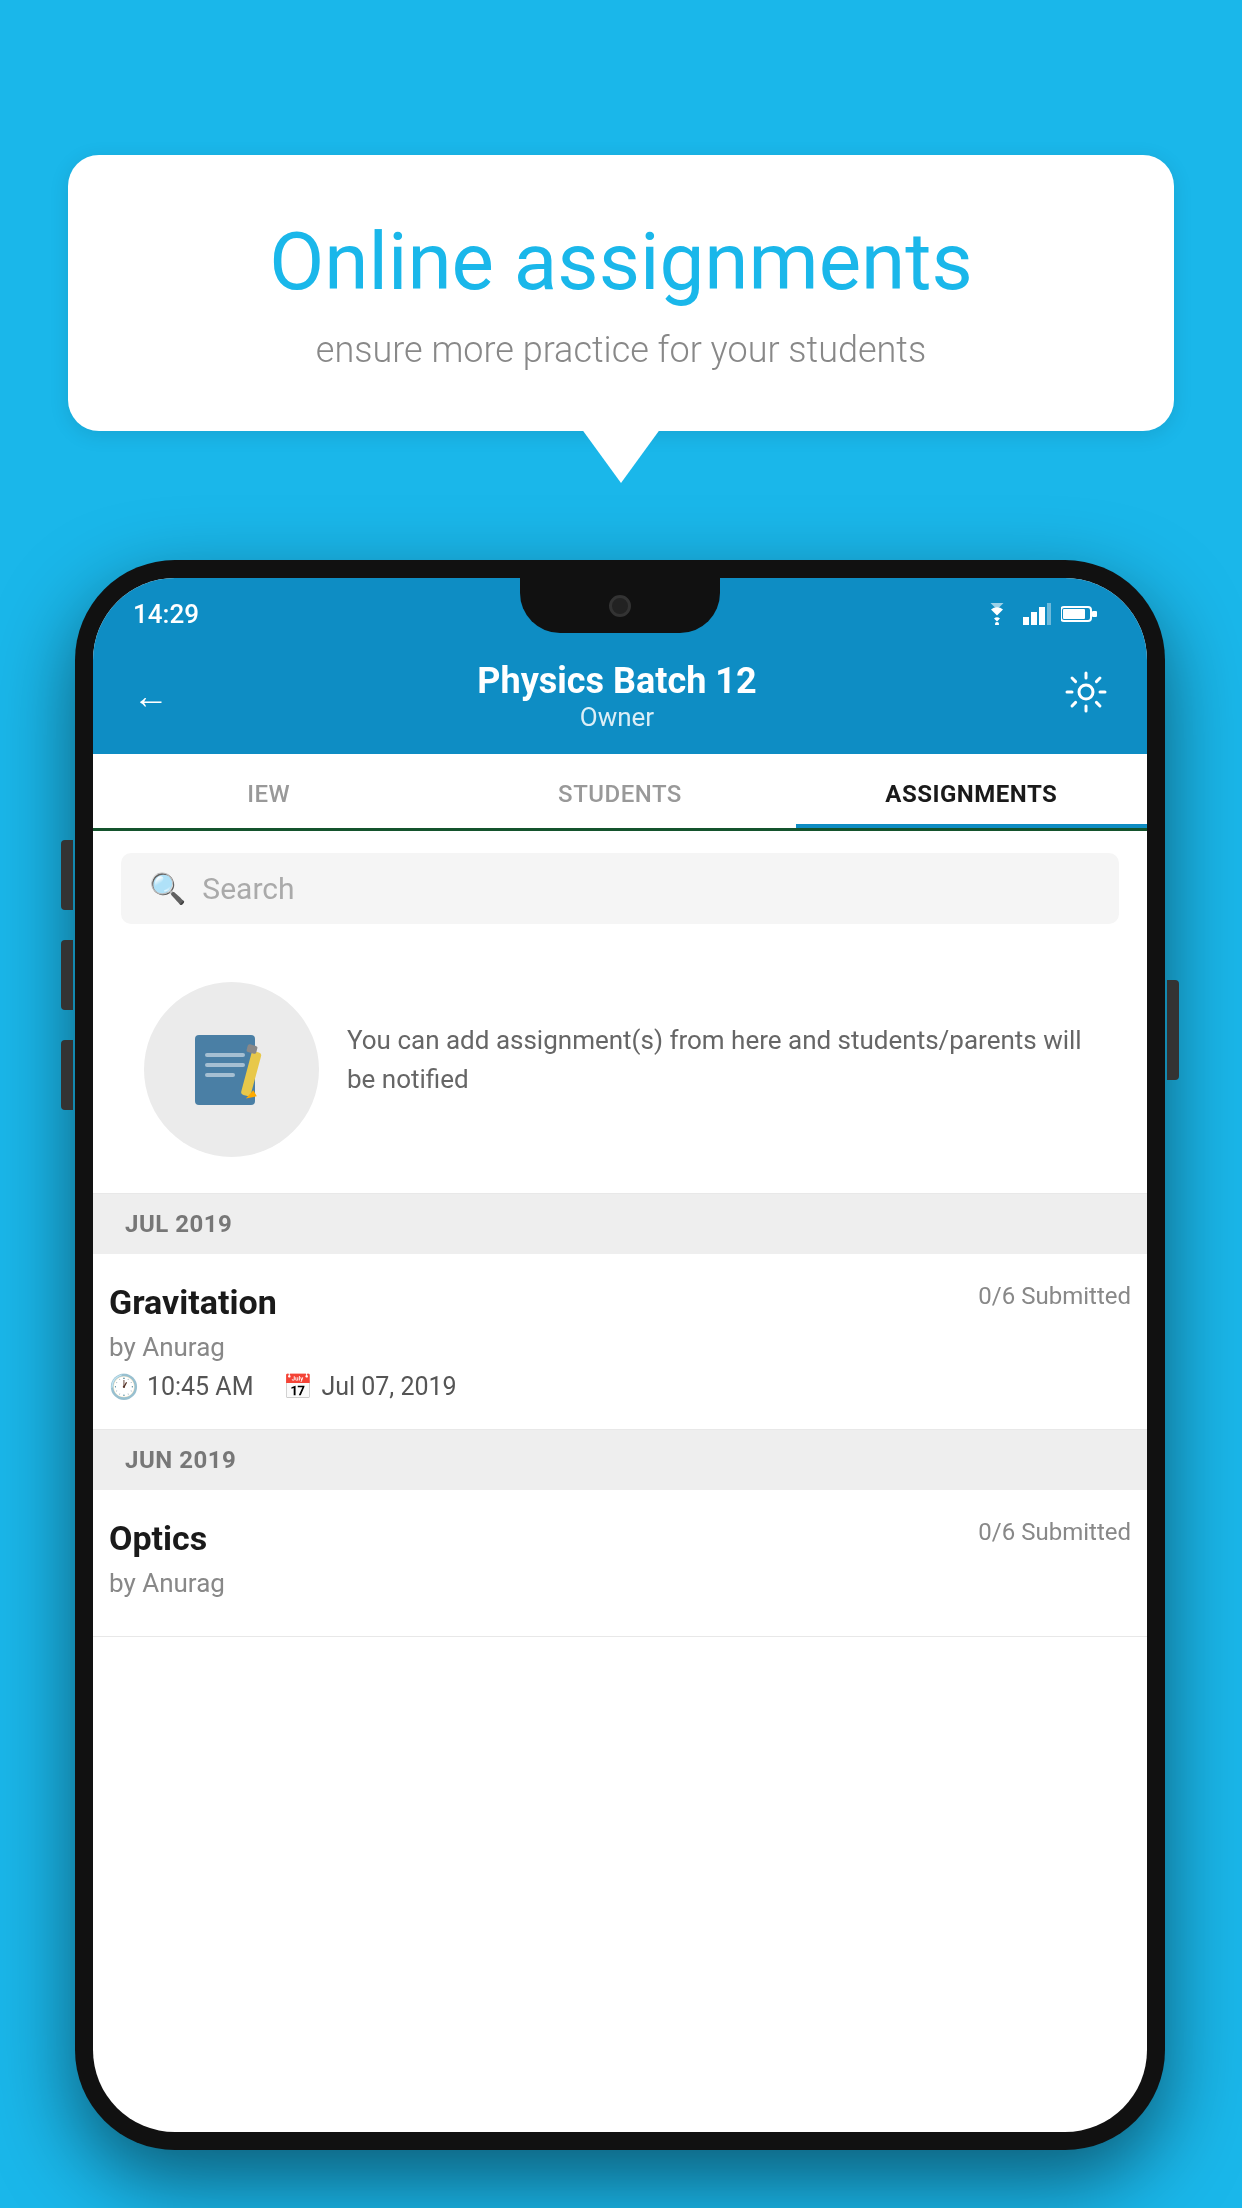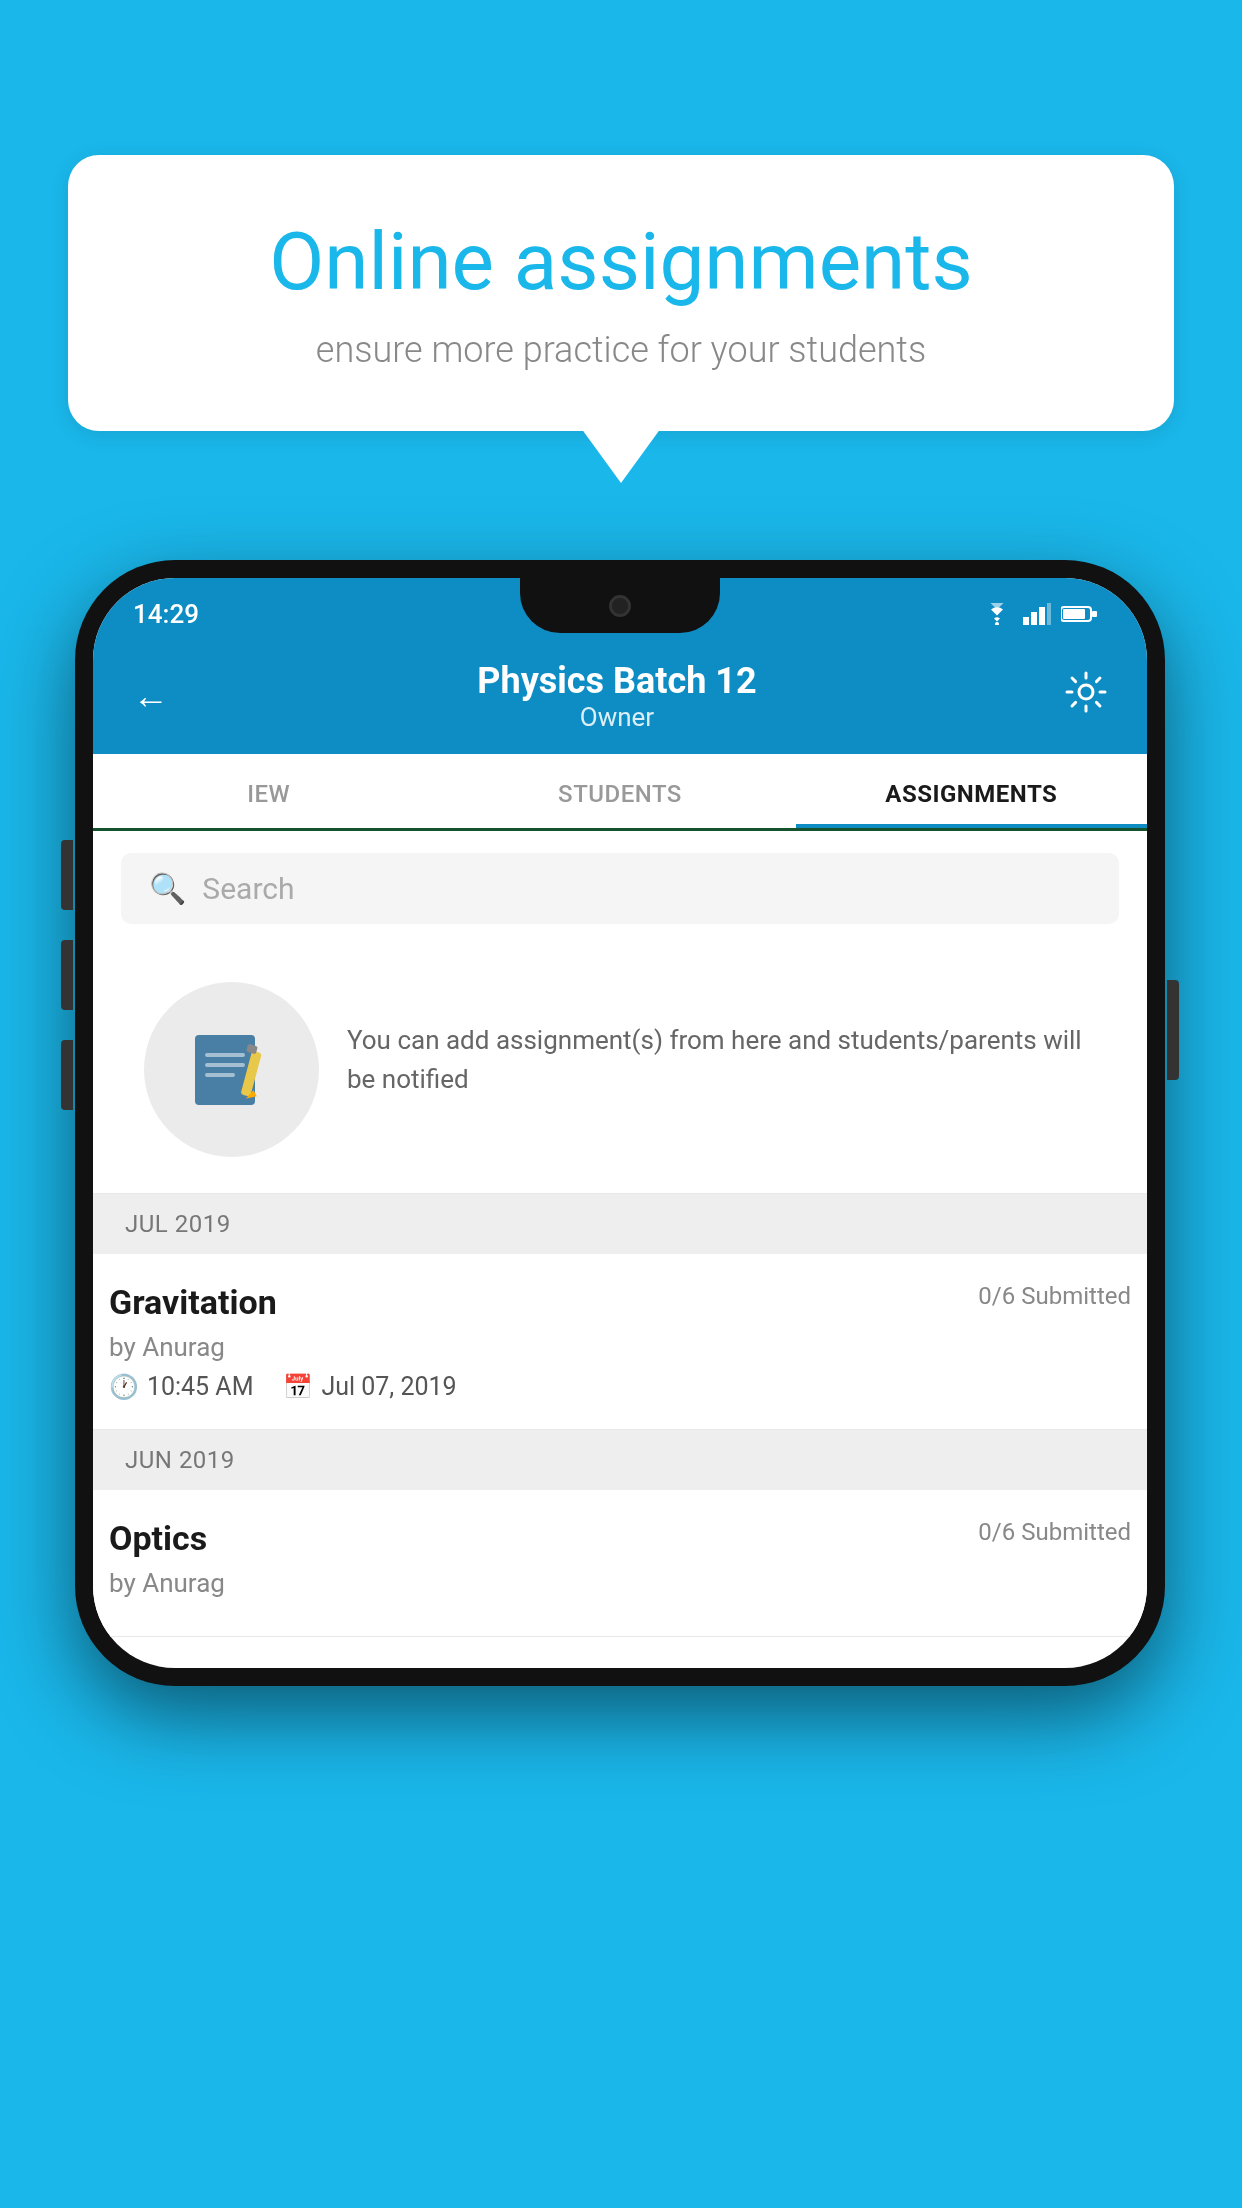--- a/index.html
+++ b/index.html
@@ -55,21 +55,21 @@
       color: #888;
       font-weight: 300;
     }
 
     
     .phone-wrapper {
       position: absolute;
       top: 560px;
       left: 75px;
       width: 1090px;
-      height: 1126px;
+      height: 1590px;
     }
 
     .phone-frame {
       width: 100%;
       height: 100%;
       background: #111;
       border-radius: 100px;
       padding: 18px;
       position: relative;
       box-shadow: 0 30px 80px rgba(0,0,0,0.5);
@@ -294,21 +294,21 @@
       font-weight: 600;
       cursor: pointer;
     }
 
     
     .month-header {
       background: #eeeeee;
       padding: 16px 32px;
       font-size: 24px;
       color: #777;
-      font-weight: 400;
+      font-weight: 700;
       letter-spacing: 0.5px;
     }
 
     
     .assignment-item {
       background: #fff;
       padding: 28px 16px 28px;
       border-bottom: 1px solid #e8e8e8;
     }
 

